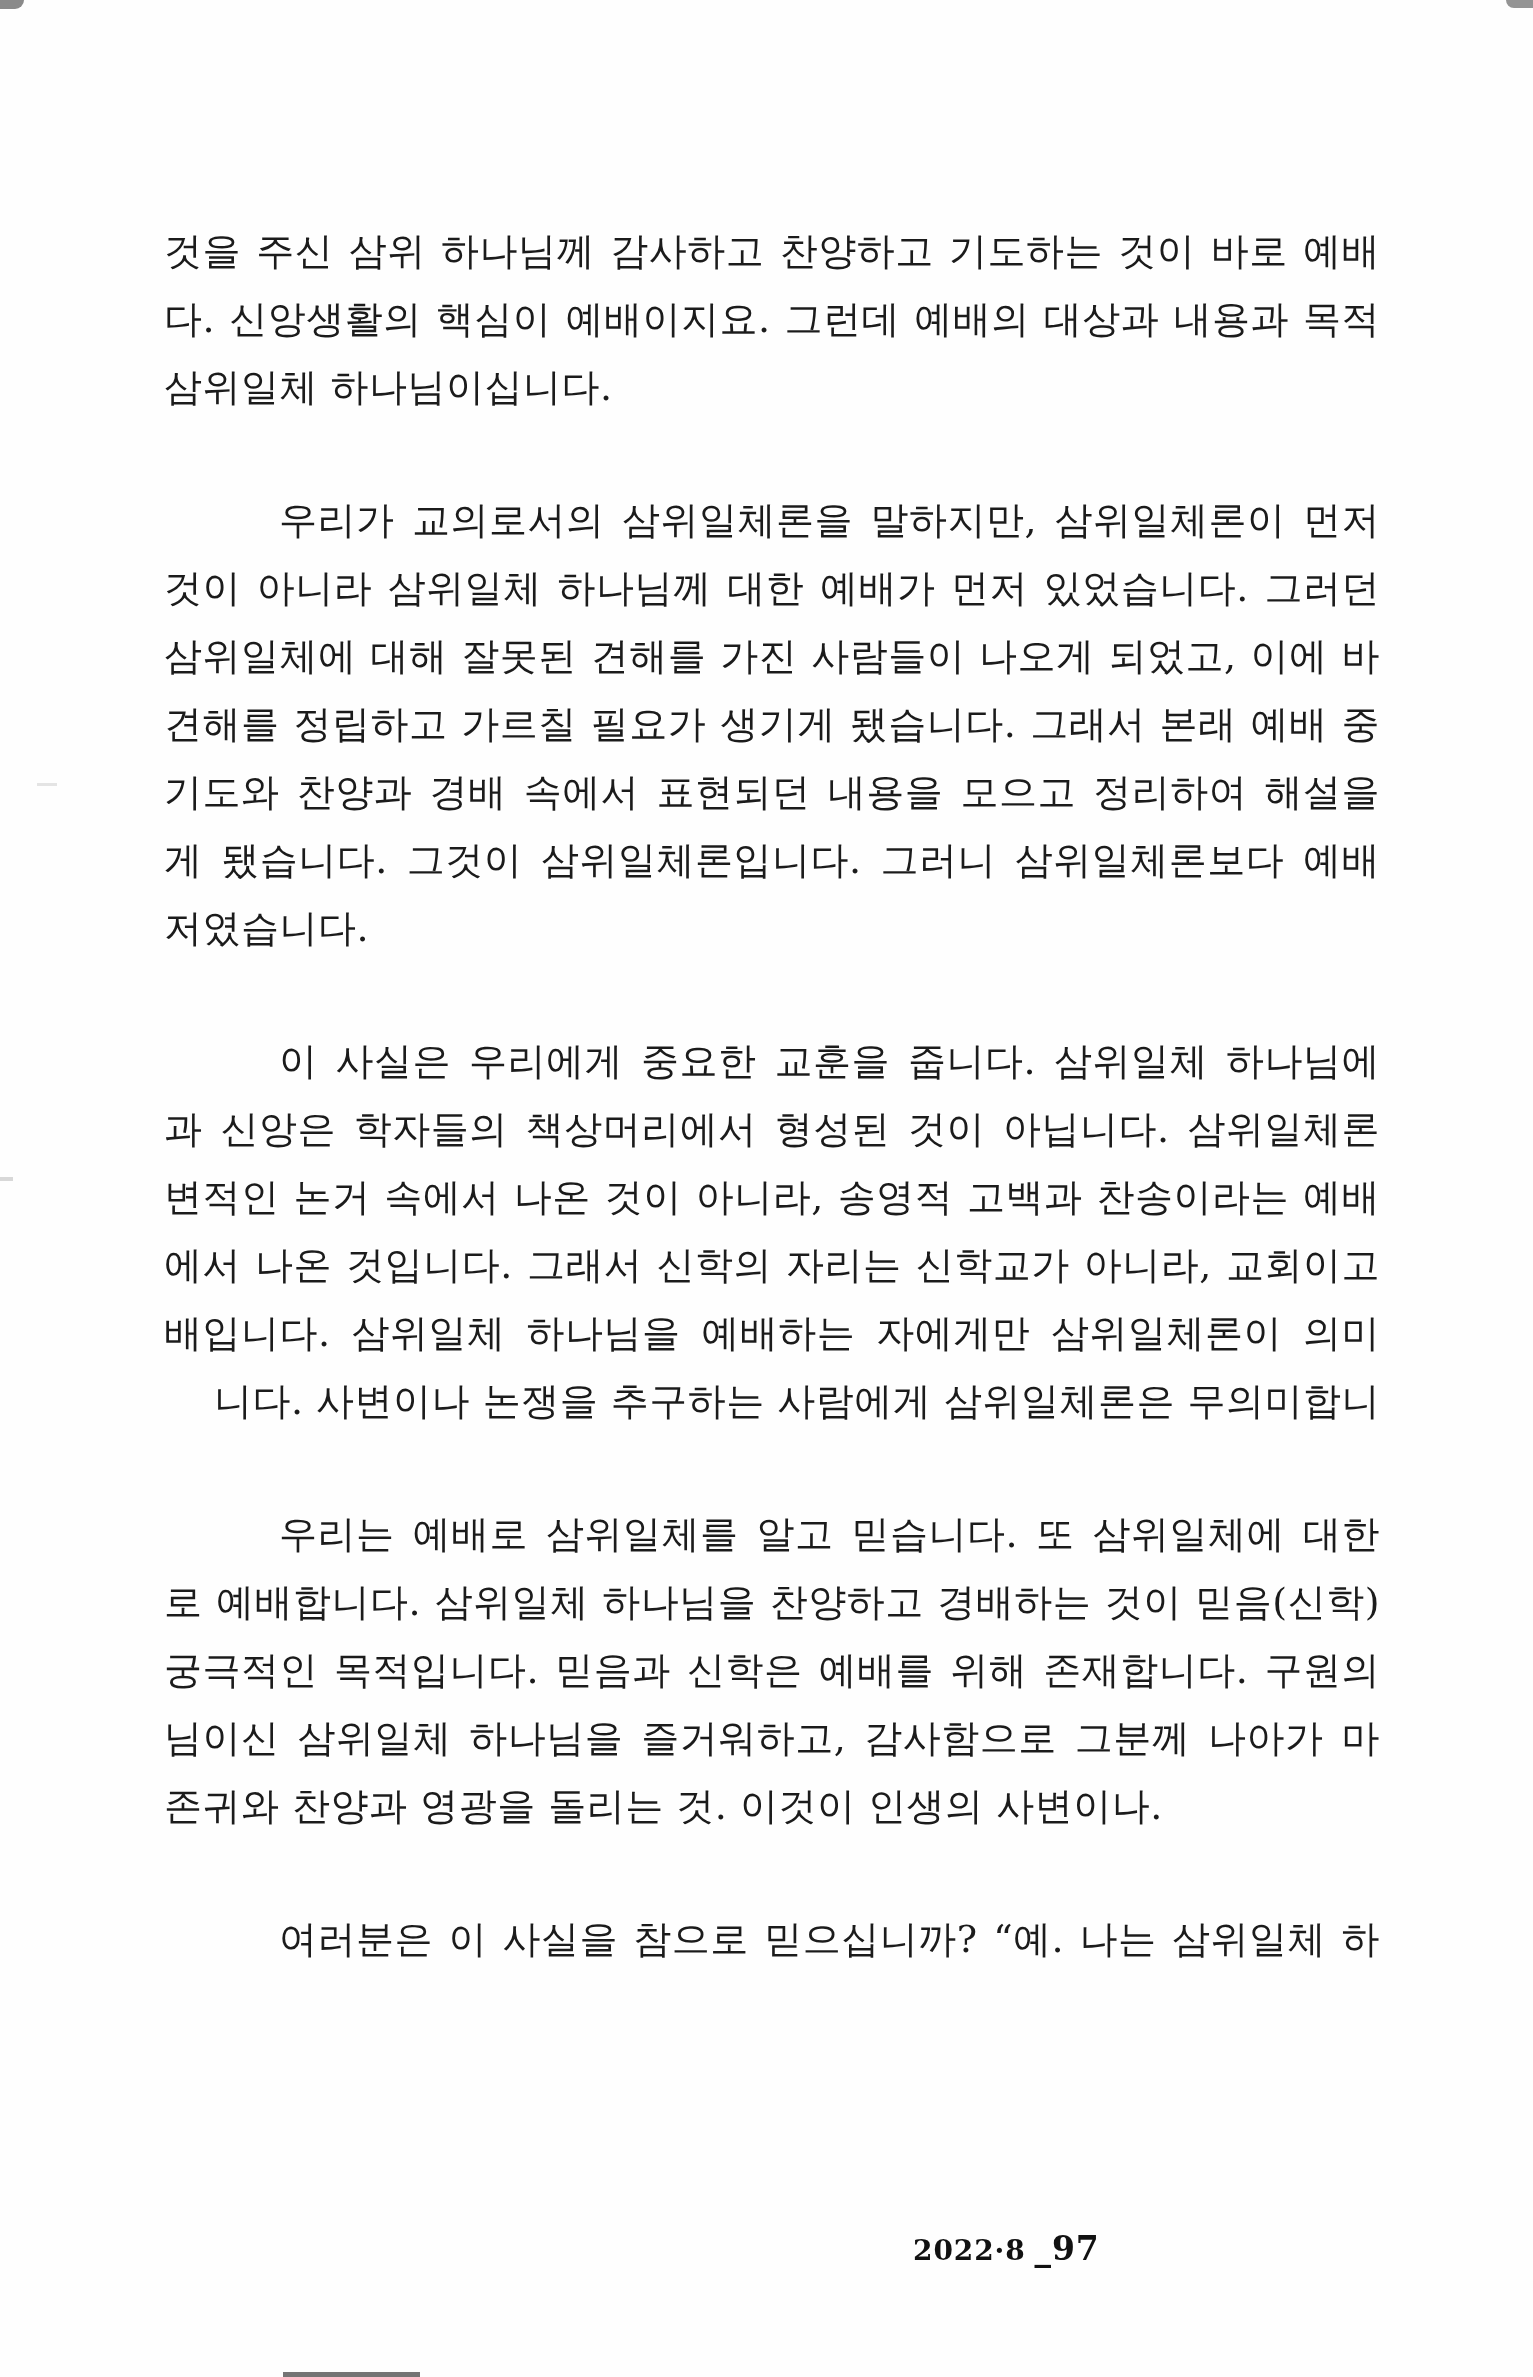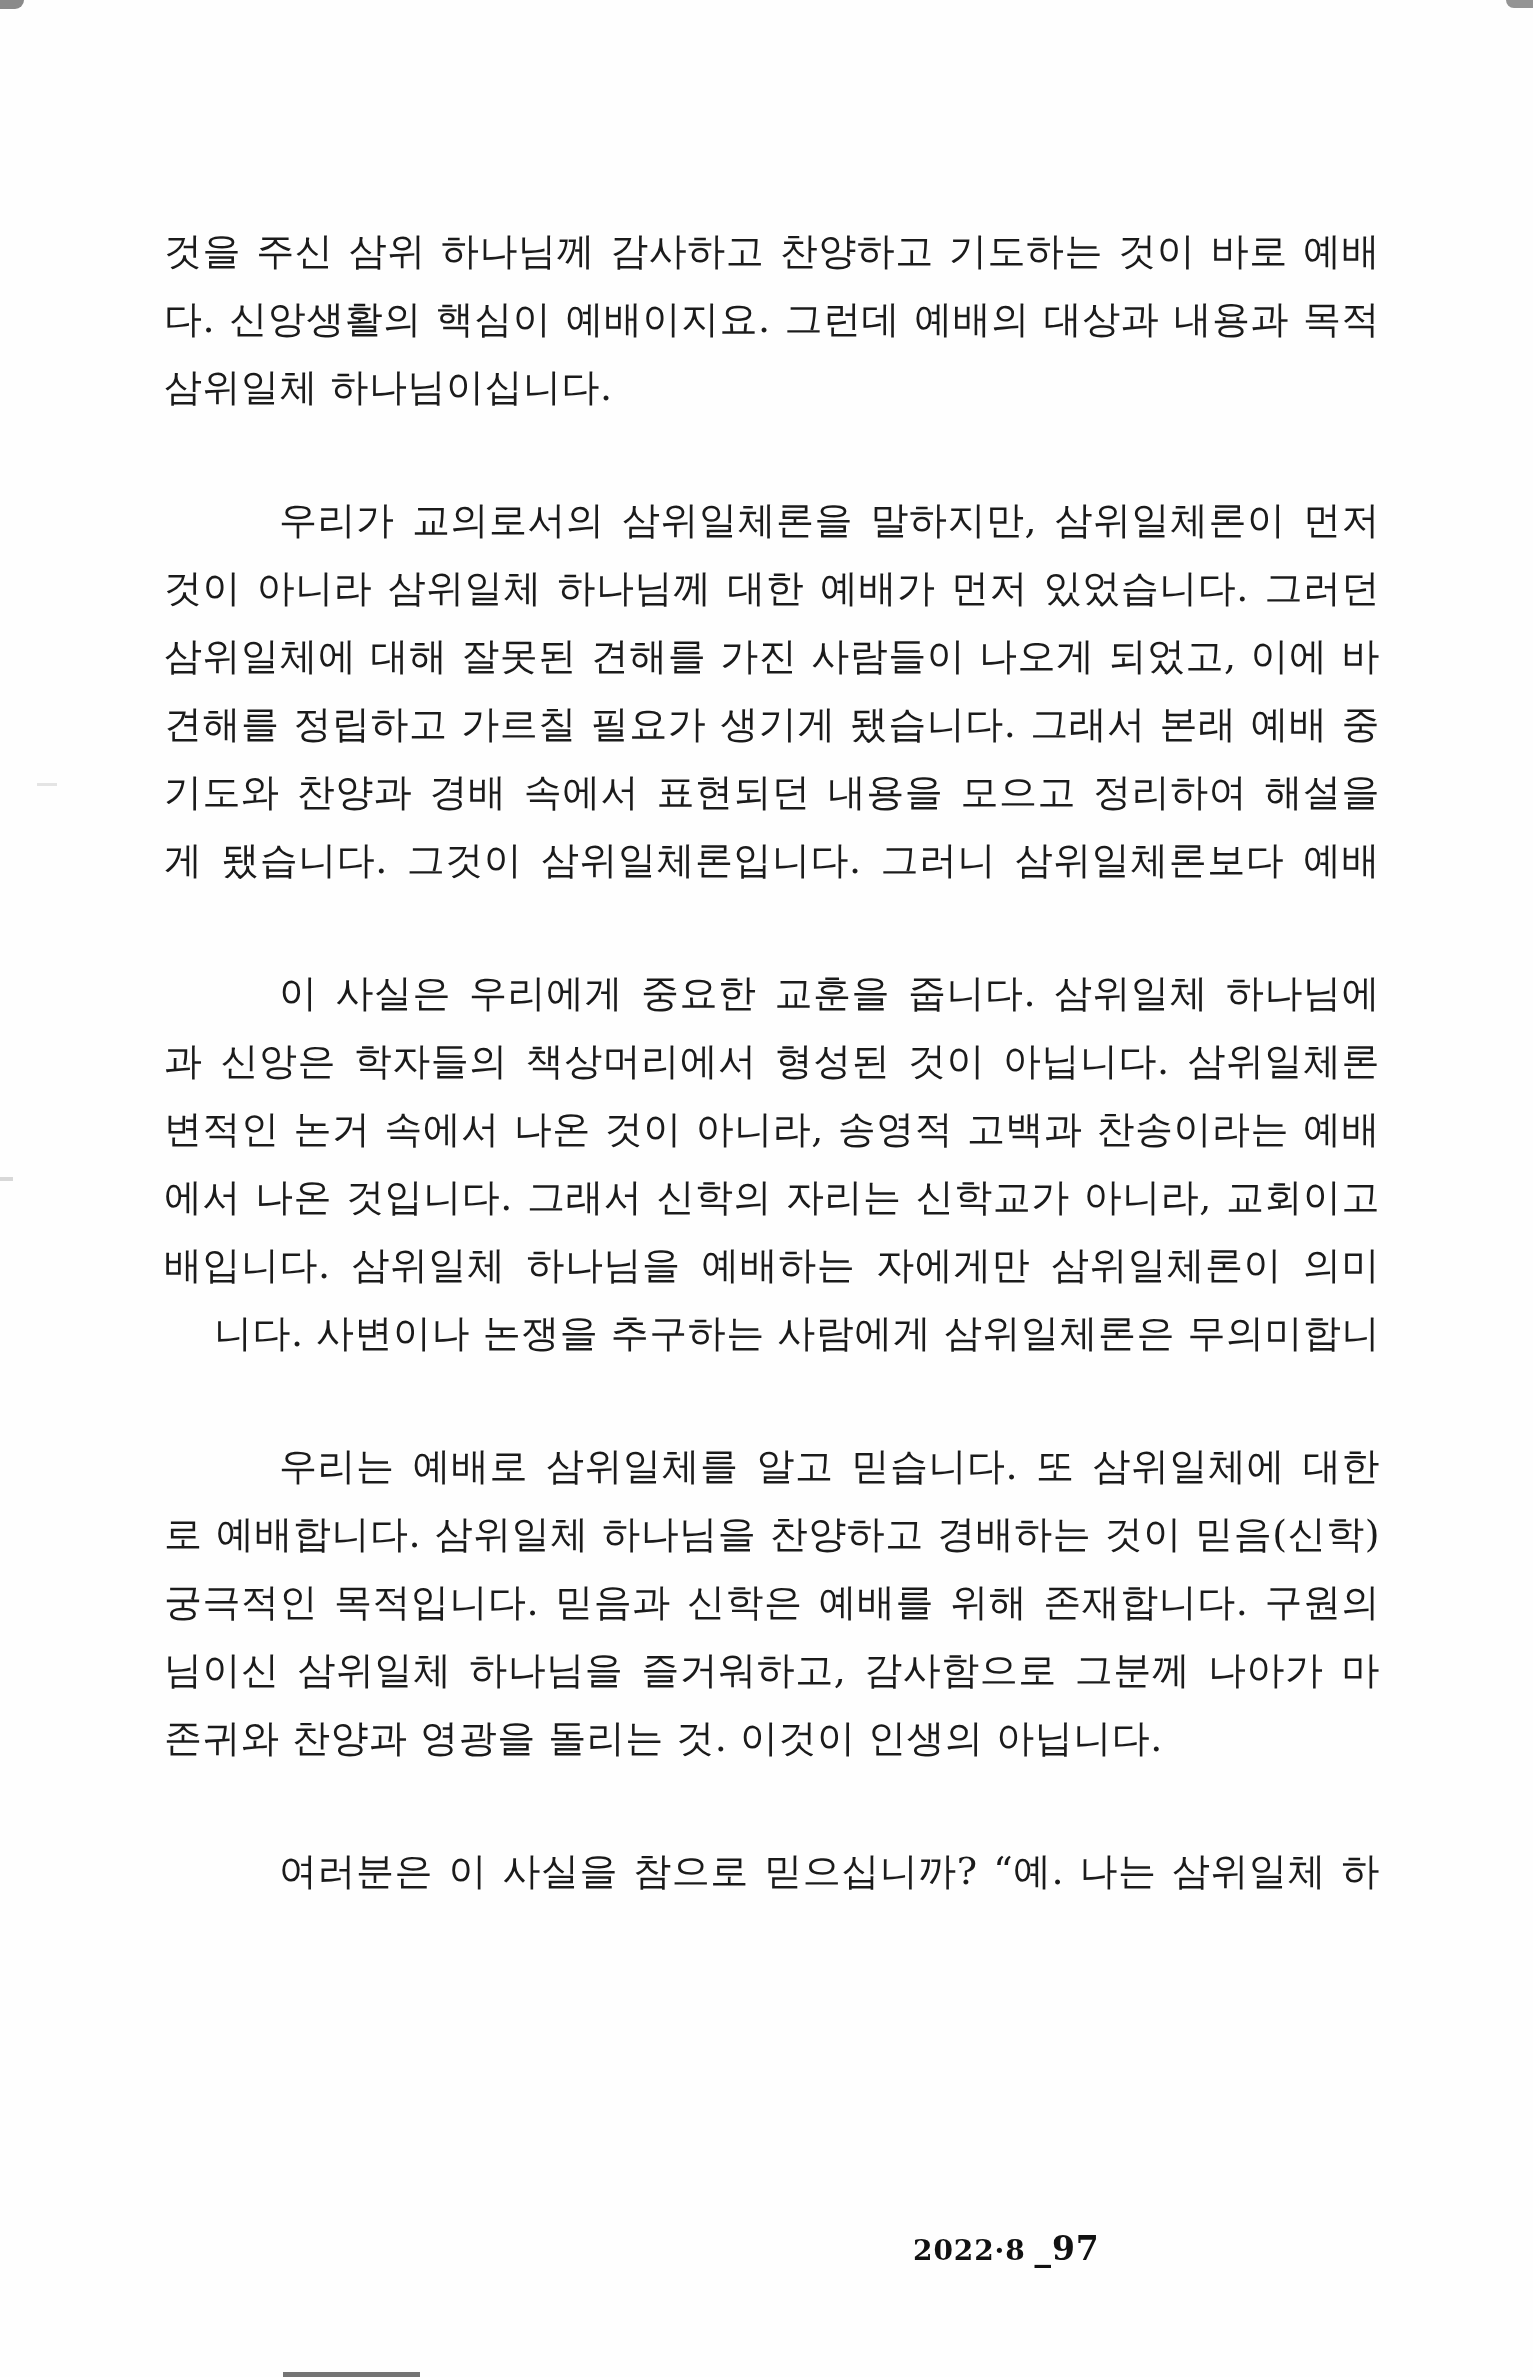--- a/index.html
+++ b/index.html
@@ -90,35 +90,36 @@
         <div class="line">다. 신앙생활의 핵심이 예배이지요. 그런데 예배의 대상과 내용과 목적이</div>
         <div class="line last">삼위일체 하나님이십니다.</div>
       </div>
       <div class="para indent">
         <div class="line">우리가 교의로서의 삼위일체론을 말하지만, 삼위일체론이 먼저 있었던</div>
         <div class="line">것이 아니라 삼위일체 하나님께 대한 예배가 먼저 있었습니다. 그러던 중</div>
         <div class="line">삼위일체에 대해 잘못된 견해를 가진 사람들이 나오게 되었고, 이에 바른</div>
         <div class="line">견해를 정립하고 가르칠 필요가 생기게 됐습니다. 그래서 본래 예배 중에</div>
         <div class="line">기도와 찬양과 경배 속에서 표현되던 내용을 모으고 정리하여 해설을 붙이</div>
         <div class="line">게 됐습니다. 그것이 삼위일체론입니다. 그러니 삼위일체론보다 예배가 먼</div>
+        <div class="line last">저였습니다.</div>
       </div>
       <div class="para indent">
         <div class="line">이 사실은 우리에게 중요한 교훈을 줍니다. 삼위일체 하나님에 대한 고백</div>
         <div class="line">과 신앙은 학자들의 책상머리에서 형성된 것이 아닙니다. 삼위일체론은 사</div>
         <div class="line">변적인 논거 속에서 나온 것이 아니라, 송영적 고백과 찬송이라는 예배 속</div>
         <div class="line">에서 나온 것입니다. 그래서 신학의 자리는 신학교가 아니라, 교회이고 예</div>
         <div class="line">배입니다. 삼위일체 하나님을 예배하는 자에게만 삼위일체론이 의미 있습</div>
         <div class="line last">니다. 사변이나 논쟁을 추구하는 사람에게 삼위일체론은 무의미합니다.</div>
       </div>
       <div class="para indent">
         <div class="line">우리는 예배로 삼위일체를 알고 믿습니다. 또 삼위일체에 대한 믿음으</div>
         <div class="line">로 예배합니다. 삼위일체 하나님을 찬양하고 경배하는 것이 믿음(신학)의</div>
         <div class="line">궁극적인 목적입니다. 믿음과 신학은 예배를 위해 존재합니다. 구원의 하나</div>
         <div class="line">님이신 삼위일체 하나님을 즐거워하고, 감사함으로 그분께 나아가 마땅한</div>
-        <div class="line last">존귀와 찬양과 영광을 돌리는 것. 이것이 인생의 아닙니다.</div>
+        <div class="line last">존귀와 찬양과 영광을 돌리는 것. 이것이 인생의 사변이나.</div>
       </div>
       <div class="para indent">
         <div class="line">여러분은 이 사실을 참으로 믿으십니까? “예. 나는 삼위일체 하나님을</div>
       </div>
     </div>
 
   <div class="footer">
     <span class="issue">2022·8</span><span class="pagenum">_97</span>
   </div>
 

